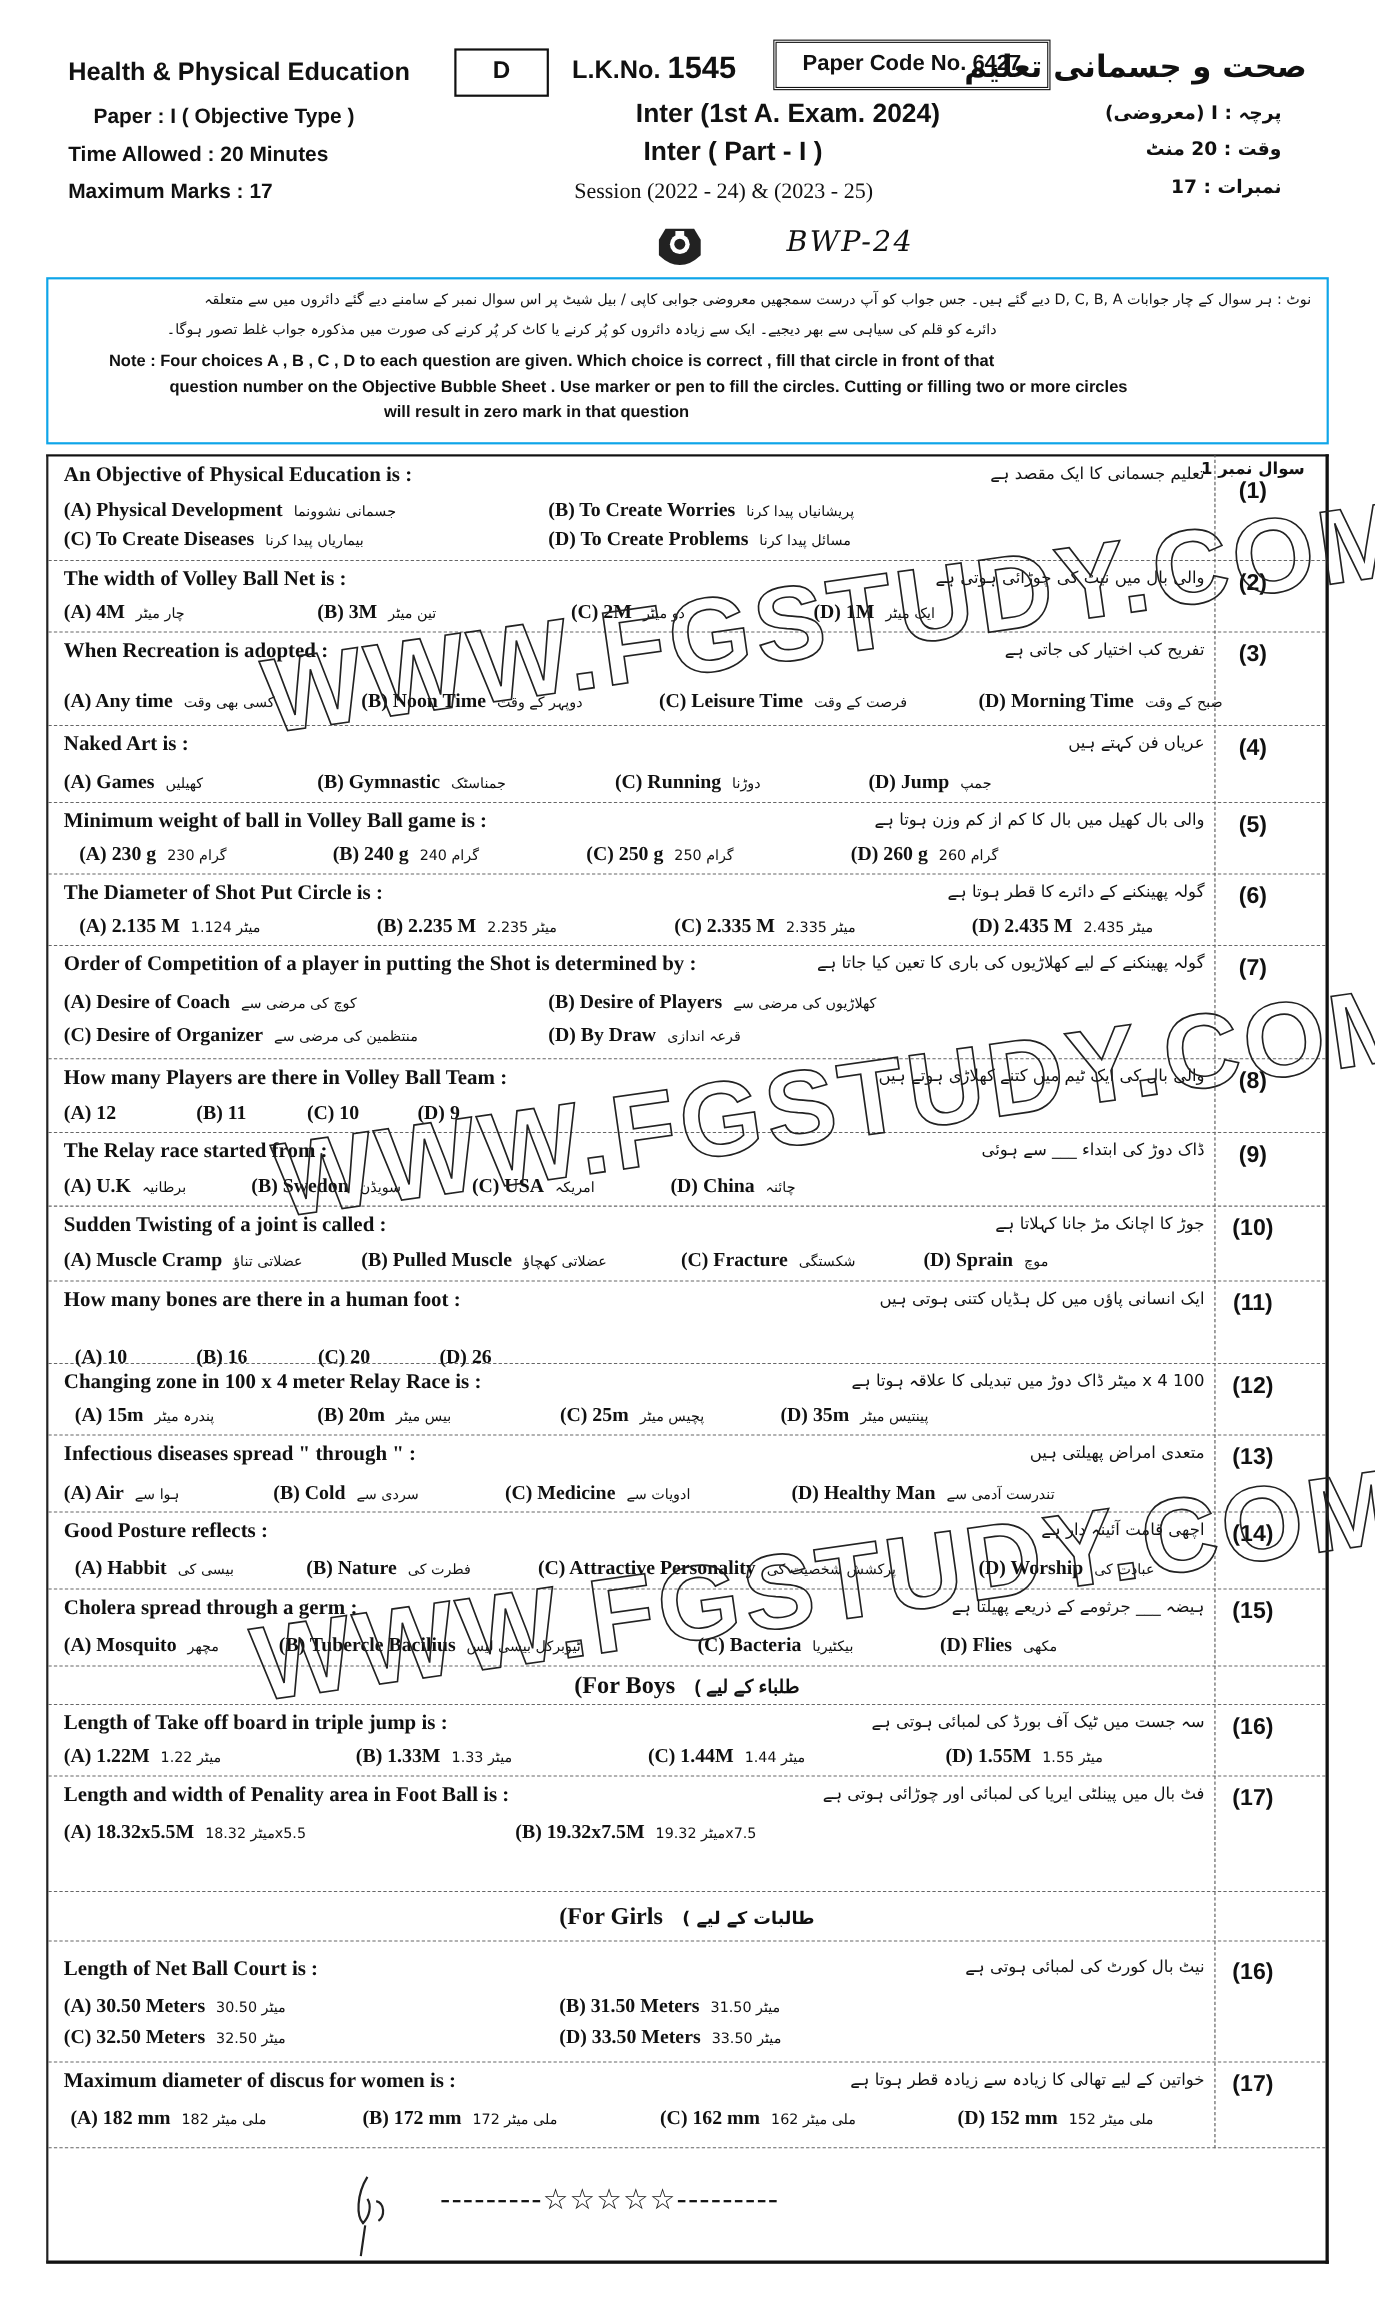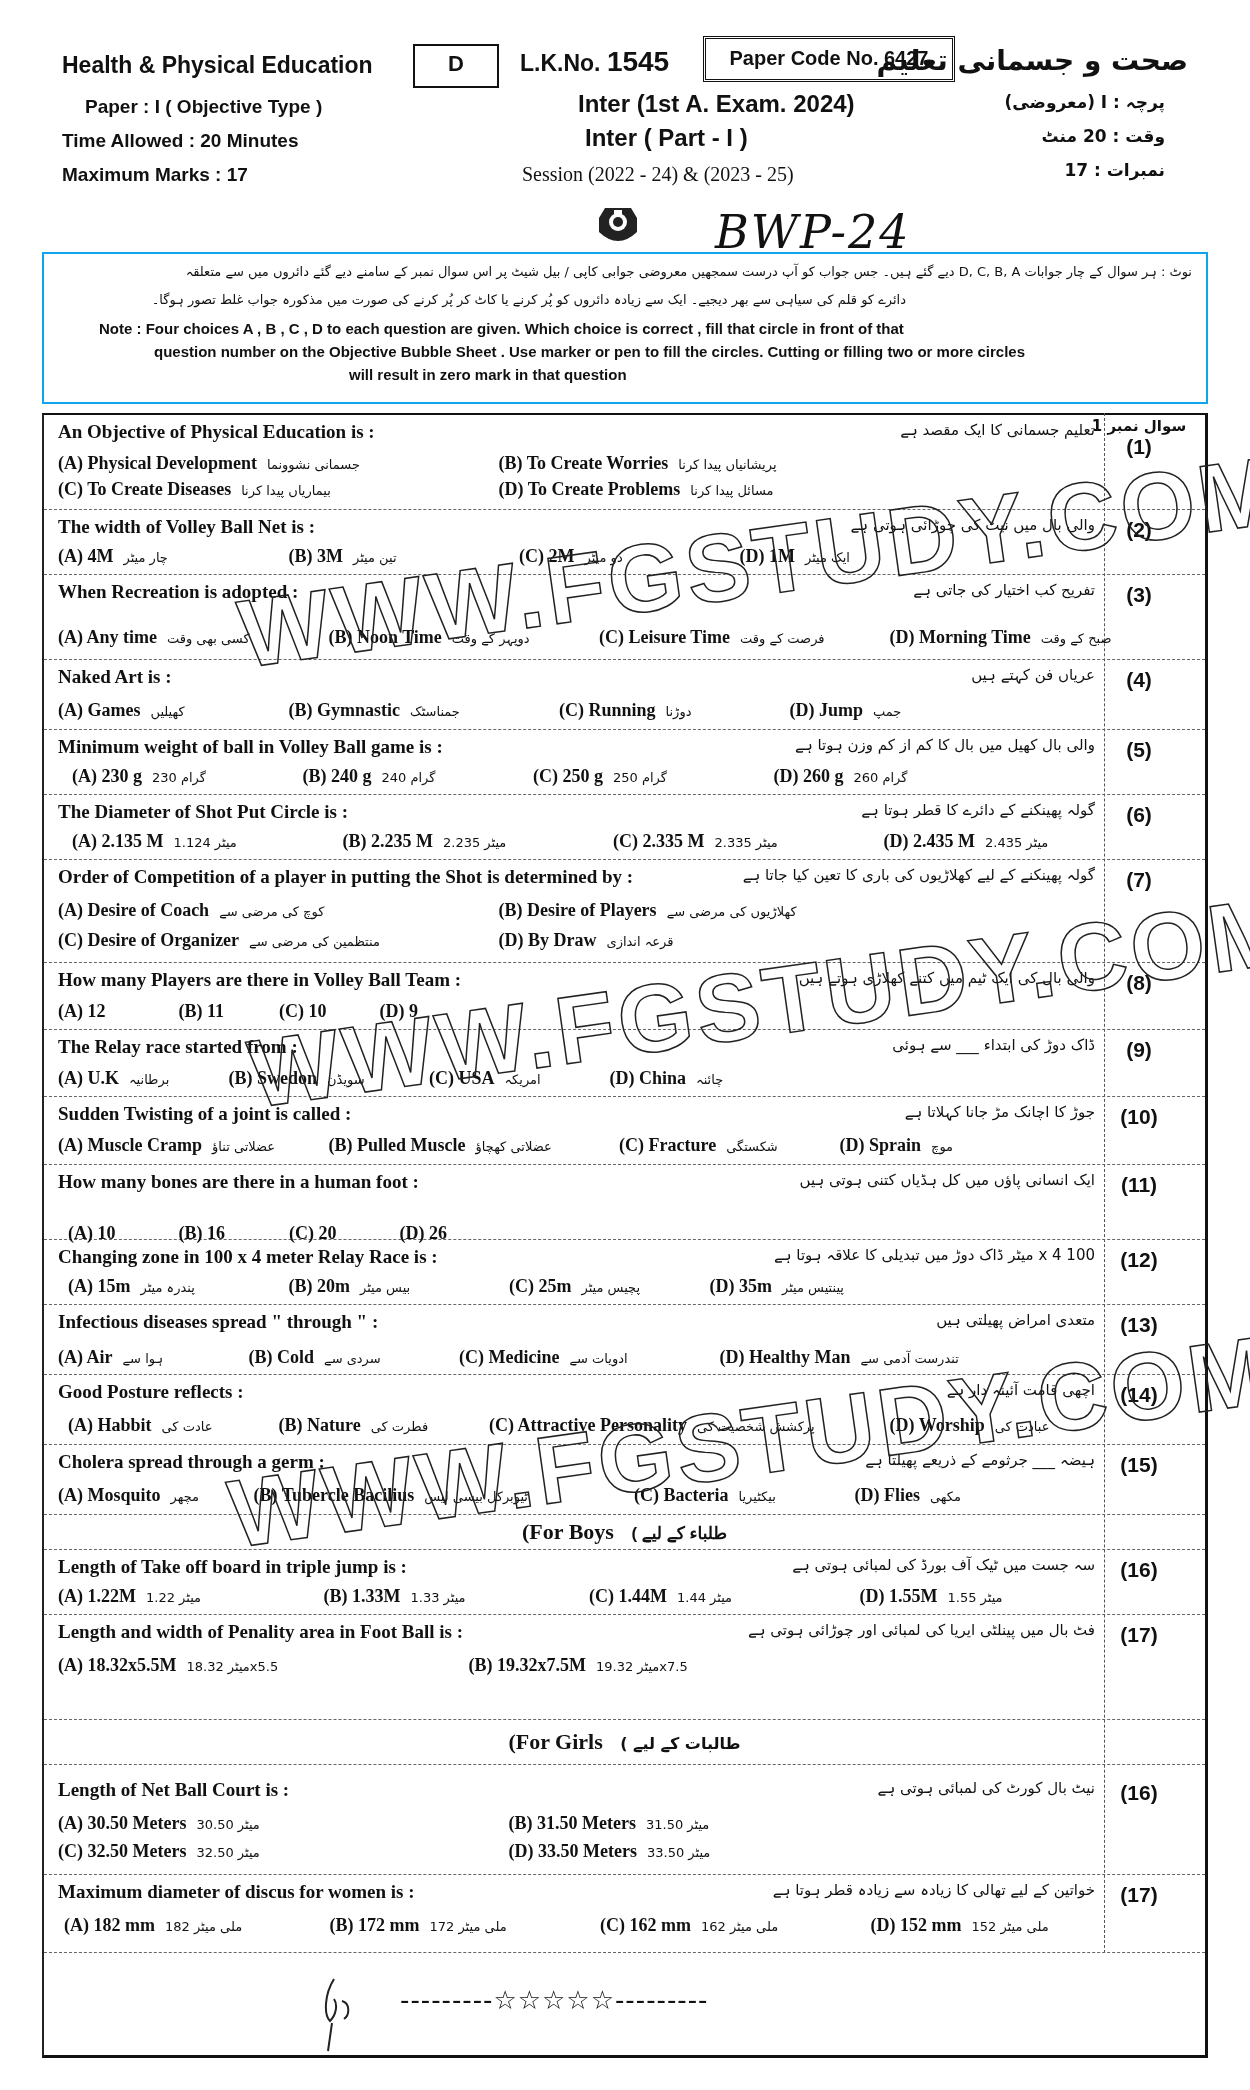--- a/index.html
+++ b/index.html
@@ -49,21 +49,21 @@
   <div class="abs urdu" style="right:85px;top:160px;font-size:17px;font-weight:bold;">نمبرات  :  17</div>
 
   <div class="abs" style="left:597px;top:204px;width:42px;height:44px;">
     <svg width="42" height="44" viewBox="0 0 42 44">
       <path d="M8 4 L34 4 L40 14 L40 28 Q21 46 2 28 L2 14 Z" fill="#222"></path>
       <circle cx="21" cy="18" r="9" fill="#fff"></circle>
       <circle cx="21" cy="18" r="5" fill="#222"></circle>
       <rect x="17" y="6" width="8" height="4" fill="#fff"></rect>
     </svg>
   </div>
-  <div class="abs" style="left:715px;top:205px;font-family:'DejaVu Serif',serif;font-style:italic;font-size:46px;letter-spacing:2px;">BWP-24</div>
+  <div class="abs" style="left:715px;top:205px;font-family:'DejaVu Serif',serif;font-style:italic;font-size:26px;letter-spacing:2px;">BWP-24</div>
 </div>
 
 <div class="notebox">
   <div class="abs urdu" style="right:14px;top:10px;font-size:13px;white-space:nowrap;">نوٹ :   ہر سوال کے چار جوابات D, C, B, A دیے گئے ہیں۔ جس جواب کو آپ درست سمجھیں معروضی جوابی کاپی / بیل شیٹ پر اس سوال نمبر کے سامنے دیے گئے دائروں میں سے متعلقہ</div>
   <div class="abs urdu" style="right:300px;top:38px;font-size:13px;white-space:nowrap;">دائرے کو قلم کی سیاہی سے بھر دیجیے۔ ایک سے زیادہ دائروں کو پُر کرنے یا کاٹ کر پُر کرنے کی صورت میں مذکورہ جواب غلط تصور ہوگا۔</div>
   <div class="abs" style="left:55px;top:66px;font-family:'Liberation Sans',sans-serif;font-weight:bold;font-size:15px;white-space:nowrap;">Note :  Four  choices  A , B , C , D  to  each  question  are  given. Which choice  is correct , fill  that  circle  in front  of  that</div>
   <div class="abs" style="left:110px;top:89px;font-family:'Liberation Sans',sans-serif;font-weight:bold;font-size:15px;white-space:nowrap;">question number  on the Objective Bubble Sheet . Use  marker  or  pen to  fill  the  circles. Cutting  or  filling two  or  more  circles</div>
   <div class="abs" style="left:305px;top:112px;font-family:'Liberation Sans',sans-serif;font-weight:bold;font-size:15px;white-space:nowrap;">will  result  in  zero  mark  in  that  question</div>
 </div>
 
@@ -231,21 +231,21 @@
     <span class="opt" style="width:240px;"><span>(C)  Medicine</span><span class="u">ادویات سے</span></span>
     <span class="opt"><span>(D) Healthy Man</span><span class="u">تندرست آدمی سے</span></span>
   </div>
 </div>
 
 <div class="row" style="top:1375px;height:70px;">
   <div class="qtext">Good Posture reflects     :</div>
   <div class="qurdu urdu">اچھی قامت آئینہ دار ہے</div>
   <div class="qnum">(14)</div>
   <div class="opts" style="left:24px;top:40px;">
-    <span class="opt" style="width:190px;"><span>(A)   Habbit</span><span class="u">عادت کی</span></span>
+    <span class="opt" style="width:190px;"><span>(A)   Habbit</span><span class="u">بیسی کی</span></span>
     <span class="opt" style="width:190px;"><span>(B)  Nature</span><span class="u">فطرت کی</span></span>
     <span class="opt" style="width:380px;"><span>(C)  Attractive Personality</span><span class="u">پرکشش شخصیت کی</span></span>
     <span class="opt"><span>(D)  Worship</span><span class="u">عبادت کی</span></span>
   </div>
 </div>
 
 <div class="row" style="top:1445px;height:70px;">
   <div class="qtext">Cholera spread through a germ     :</div>
   <div class="qurdu urdu">ہیضہ ___ جرثومے کے ذریعے پھیلتا ہے</div>
   <div class="qnum">(15)</div>

